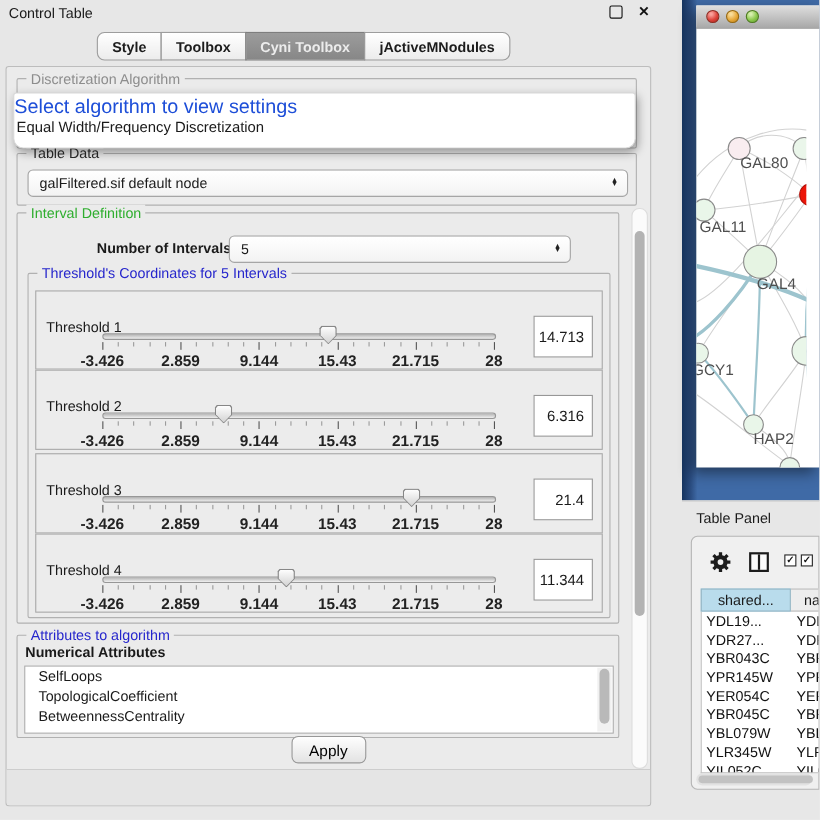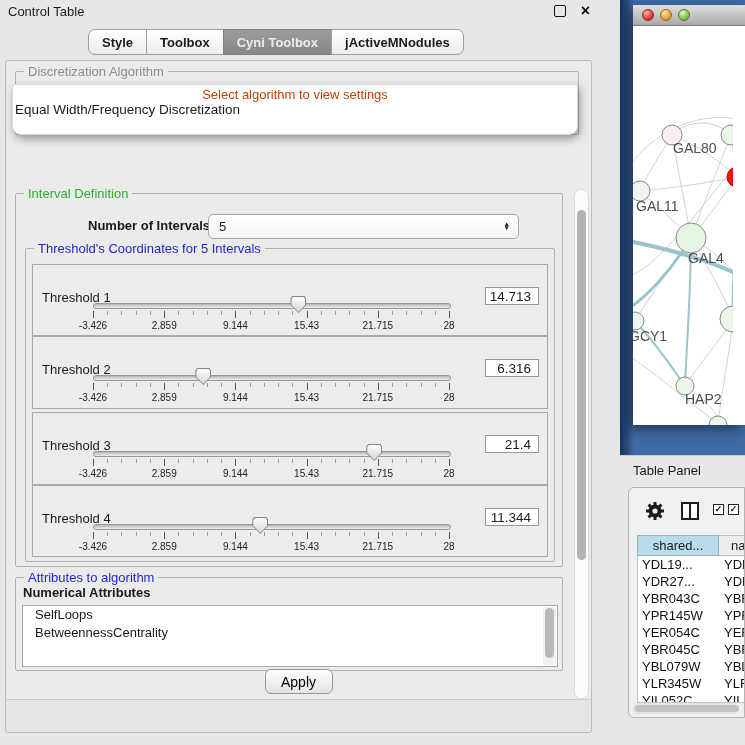--- a/index.html
+++ b/index.html
@@ -53,22 +53,22 @@
   .thr-track{position:absolute;left:60px;top:38px;width:356px;height:4px;border-radius:3px;
              background:linear-gradient(#b4b4b4,#efefef);border:1px solid #979797}
   .thumb-w{position:absolute;top:31px;width:16px;height:17px;background:#868686;
            clip-path:polygon(12% 0,88% 0,100% 14%,100% 52%,50% 100%,0 52%,0 14%)}
   .thumb-in{position:absolute;left:1px;top:1px;right:1px;bottom:1px;background:linear-gradient(#fefefe,#e6e6e6 55%,#d3d3d3);
            clip-path:polygon(12% 0,88% 0,100% 14%,100% 52%,50% 100%,0 52%,0 14%)}
   .thr-ticks{position:absolute;left:60px;top:46px;width:356px;height:8px}
   .tick{position:absolute;top:0;width:1px;height:4px;background:#9b9b9b}
   .tick.major{height:7px;background:#555}
   .thr-ticklabels{position:absolute;left:60px;top:55px;width:356px;height:12px}
-  .ticklab{position:absolute;transform:translateX(-50%);font-size:10px;font-weight:normal;color:#222;white-space:nowrap}
-  .thr-value{position:absolute;right:8px;top:22px;width:54px;height:18px;background:#fff;border:1px solid #979797;
+  .ticklab{position:absolute;transform:translateX(-50%);font-size:14px;font-weight:bold;color:#222;white-space:nowrap}
+  .thr-value{position:absolute;right:8px;top:22px;width:54px;height:38px;background:#fff;border:1px solid #979797;
              font-size:13.5px;display:flex;align-items:center;justify-content:flex-end;padding-right:7px;box-sizing:border-box}
   
   .g-attr{left:9px;top:516px;width:548px;height:94px}
   .attr-sub{position:absolute;left:7px;top:7px;font-size:13px;font-weight:bold}
   .attr-list{position:absolute;left:6px;top:27px;width:536px;height:62px;background:#fff;border:1px solid #ababab;
              overflow:hidden;box-sizing:border-box}
   .attr-item{font-size:13px;line-height:18px;padding-left:12px;white-space:nowrap}
   .list-scroll{position:absolute;right:1px;top:1px;width:13px;height:58px;background:#f1f1f1}
   .list-thumb{position:absolute;left:2px;top:1px;width:9px;height:50px;background:#b9b9b9;border-radius:5px}
   
@@ -77,21 +77,21 @@
   .vthumb{position:absolute;left:2px;top:20px;width:9px;height:350px;background:#b3b3b3;border-radius:5px}
   
   .apply{position:absolute;left:50%;transform:translateX(-50%);top:608px;width:68px;height:25px;
          background:linear-gradient(#fefefe,#e3e3e3);border:1px solid #989898;border-radius:6px;
          font-size:14px;font-family:"Liberation Sans",sans-serif;z-index:2}
   .frame-bottom{position:absolute;left:0;right:0;top:638px;bottom:0;background:#e5e5e5;
                 border-top:1px solid #cdcdcd;border-radius:0 0 3px 3px}
   
   .popup{position:absolute;left:12px;top:84px;width:566px;height:51px;background:#fff;z-index:30;
          border:1px solid #d8d8d8;border-radius:3px 3px 9px 9px;box-shadow:2px 4px 9px rgba(0,0,0,.35);box-sizing:border-box}
-  .popup-hint{text-align:center;color:#c2410c;font-size:13px;padding-top:2px}
+  .popup-hint{text-align:left;color:#1d4ed8;font-size:18px;padding-top:2px}
   .popup-opt{font-size:13.5px;line-height:16px;padding-left:2px;white-space:nowrap}
   .popup-opt.bold{font-weight:bold}
   
   .blue-panel{position:absolute;left:620px;top:0;width:125px;height:455px;
               background:linear-gradient(90deg,#16345f 0px,#2b4d81 8px,#3f6aa6 14px,#3f6aa6 100%)}
   .net-window{position:absolute;left:13px;top:5px;width:112px;height:420px;background:#fff;
               box-shadow:-4px 5px 12px rgba(0,0,0,.45)}
   .net-titlebar{height:20px;background:linear-gradient(#dfdfdf,#a9a9a9);border-bottom:1px solid #7c7c7c;
                 display:flex;align-items:center;gap:6px;padding-left:9px}
   .tl{width:12px;height:12px;border-radius:50%;box-sizing:border-box}
@@ -154,20 +154,30 @@
   <div class="group g-alg">
     <span class="glabel gray">Discretization Algorithm</span>
     <div class="combo focused">
       <span class="arrows">
         <span>▲</span>
           <span>▼</span>
       </span>
     </div>
   </div>
 
+  <div class="group g-td">
+    <span class="glabel dark">Table Data</span>
+    <div class="combo">
+      <span class="ctext">galFiltered.sif default node</span>
+      <span class="arrows">
+        <span>▲</span>
+          <span>▼</span>
+      </span>
+    </div>
+  </div>
 
   <div class="group g-int">
     <span class="glabel green">Interval Definition</span>
     <span class="noi-label">Number of Intervals</span>
     <div class="combo noi">
       <span class="ctext">5</span>
       <span class="arrows">
         <span>▲</span>
           <span>▼</span>
       </span>
@@ -354,20 +364,21 @@
         </div>
     </div>
   </div>
 
   <div class="group g-attr">
     <span class="glabel blue">Attributes to algorithm</span>
     <div class="attr-sub">Numerical Attributes</div>
     <div class="attr-list" id="attr-list">
 
     <div class="attr-item">SelfLoops</div>
+        <div class="attr-item">TopologicalCoefficient</div>
         <div class="attr-item">BetweennessCentrality</div>
         <div class="list-scroll">
           <div class="list-thumb"></div>
         </div>
       </div>
   </div>
 
   <div class="vscroll">
       <div class="vthumb"></div>
     </div>

